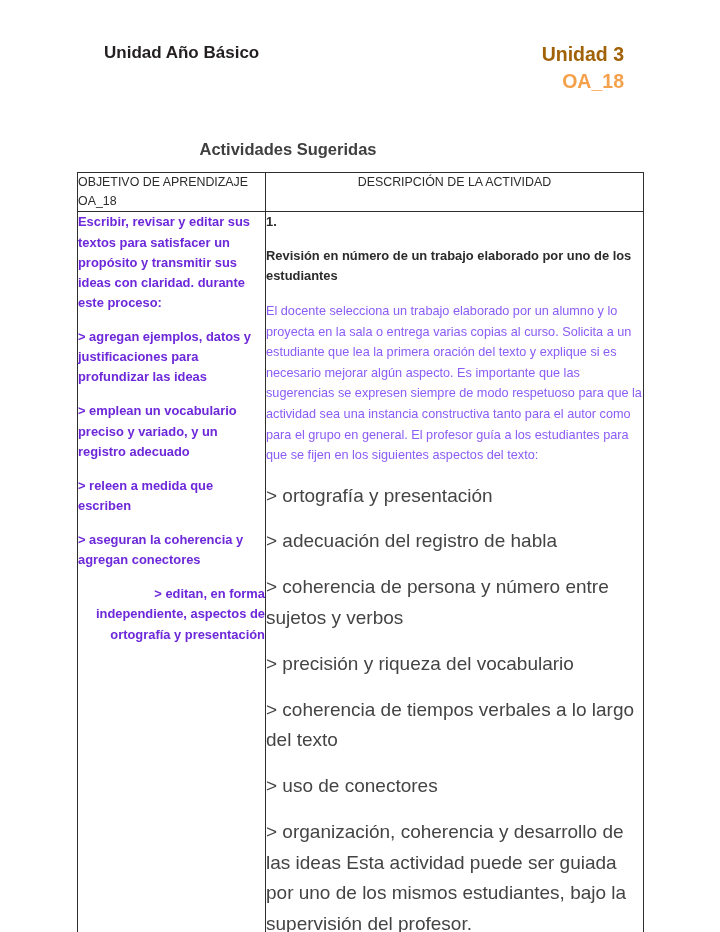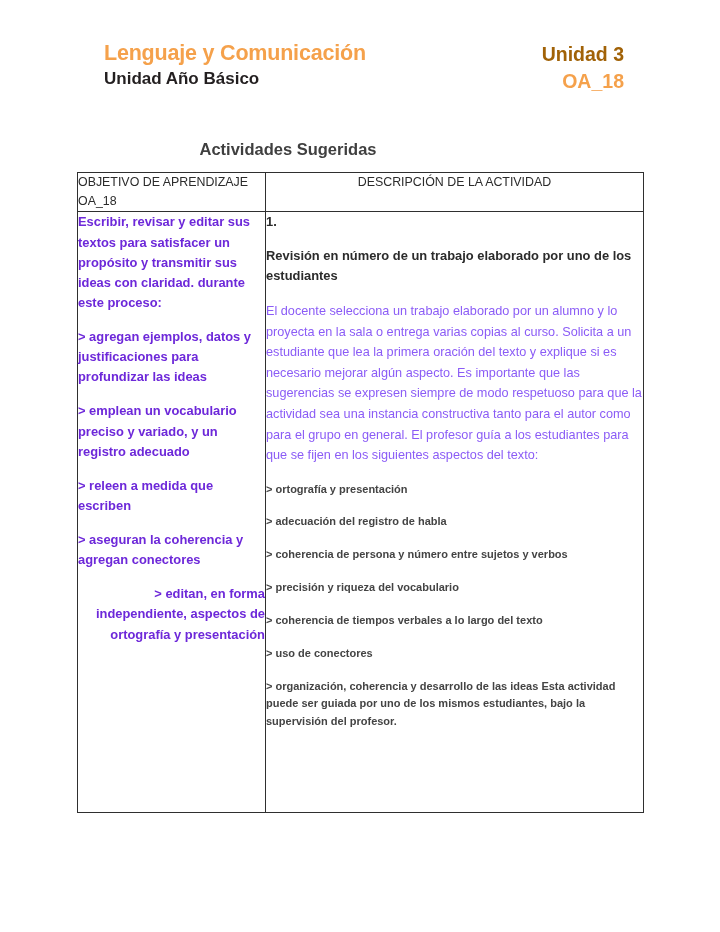--- a/index.html
+++ b/index.html
@@ -152,36 +152,35 @@
     margin: 0 0 15px 0;
   }
   .act-paragraph {
     font-size: 12.7px;
     font-weight: normal;
     color: #8b5cf6;
     line-height: 1.62;
     margin: 0 0 15px 0;
   }
   .act-bullet {
-    font-size: 11px;
-    font-weight: bold;
+    font-size: 19px;
+    font-weight: normal;
     color: #444444;
     line-height: 1.62;
     margin: 0 0 15px 0;
   }
   .act-bullet:last-child { margin-bottom: 0; }
 </style>
 </head>
 <body>
 
 <div class="page">
 
   <div class="doc-header">
     <div class="header-left">
-      <div class="subject-title">Lenguaje y Comunicación</div>
       <div class="grade-title">Unidad Año Básico</div>
     </div>
     <div class="header-right">
       <div class="unit-label">Unidad 3</div>
       <div class="oa-label">OA_18</div>
     </div>
   </div>
 
   <div class="section-title">Actividades Sugeridas</div>
 

